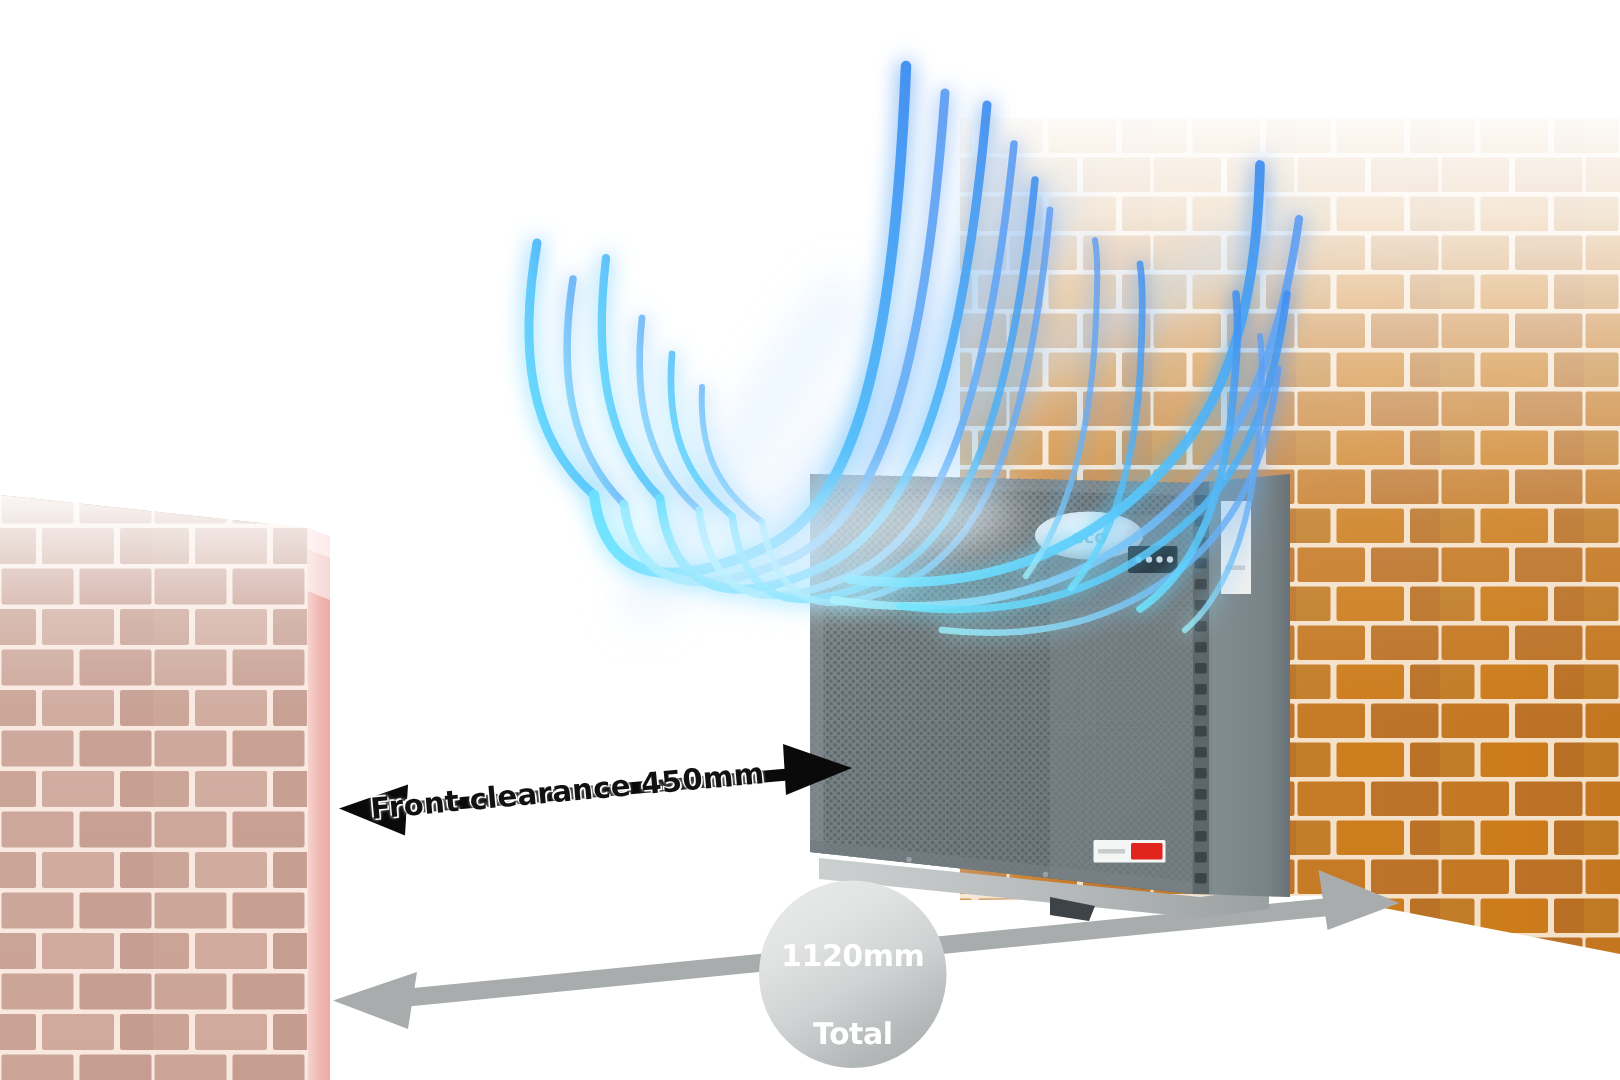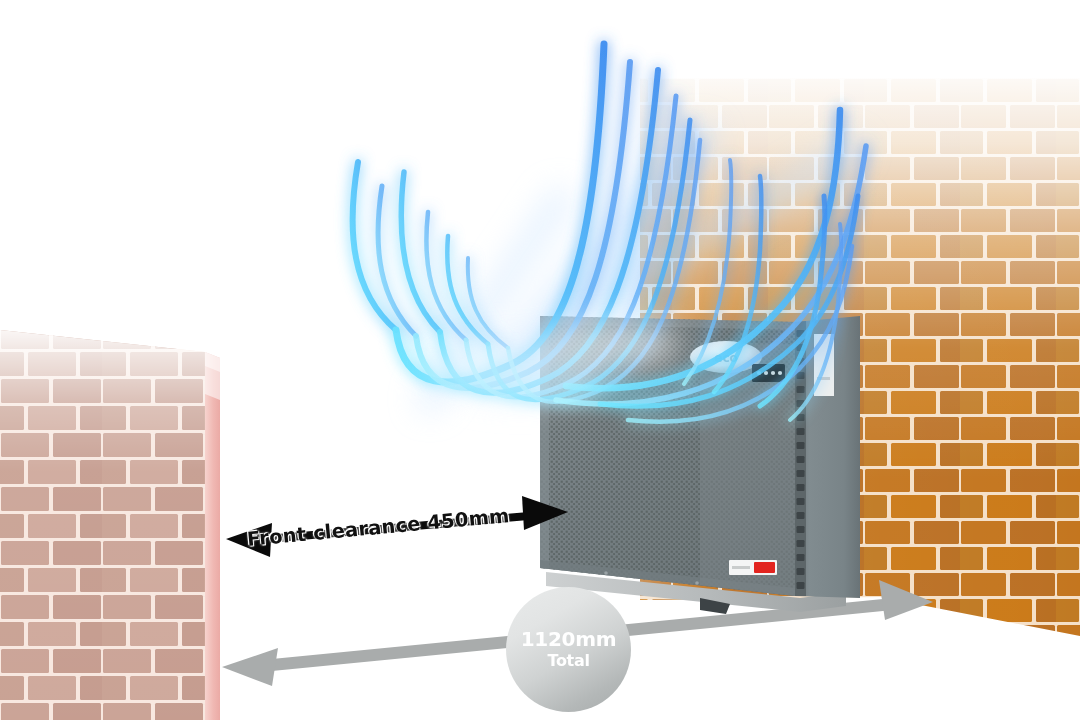--- a/index.html
+++ b/index.html
@@ -53,22 +53,23 @@
     box-shadow: 0 0 0 0 rgba(0,0,0,0);
   }
   #total-badge .line {
     color: #ffffff;
     font-family: "DejaVu Sans", sans-serif;
     font-weight: bold;
     font-size: 20px;
     line-height: 1.18;
     letter-spacing: -0.3px;
     text-align: center;
-  }
-  #total-badge .line.l2 { font-size: 16px; }
+    margin-top: 28px;
+  }
+  #total-badge .line.l2 { font-size: 20px; }
 </style>
 </head>
 <body>
 
 <div id="stage">
 
   <svg class="layer" style="left:0;top:0;" width="1080" height="720" viewBox="0 0 1080 720">
     <defs>
       <linearGradient id="rwFade" x1="0" y1="0" x2="0" y2="1">
         <stop offset="0%" stop-color="#ffffff" stop-opacity="1"></stop>

